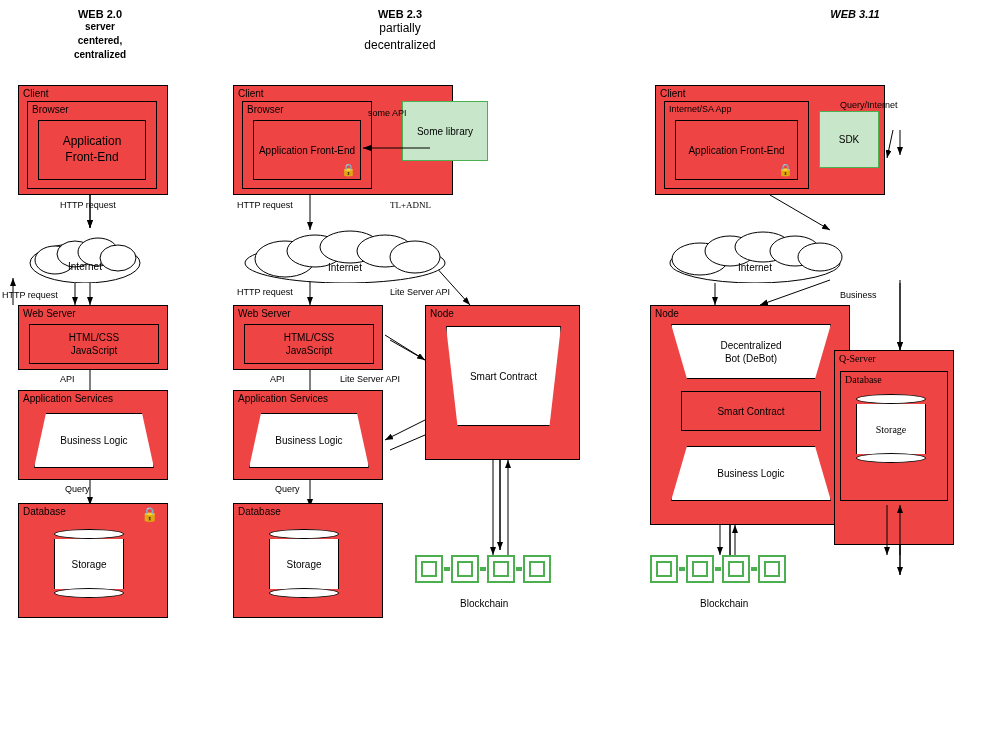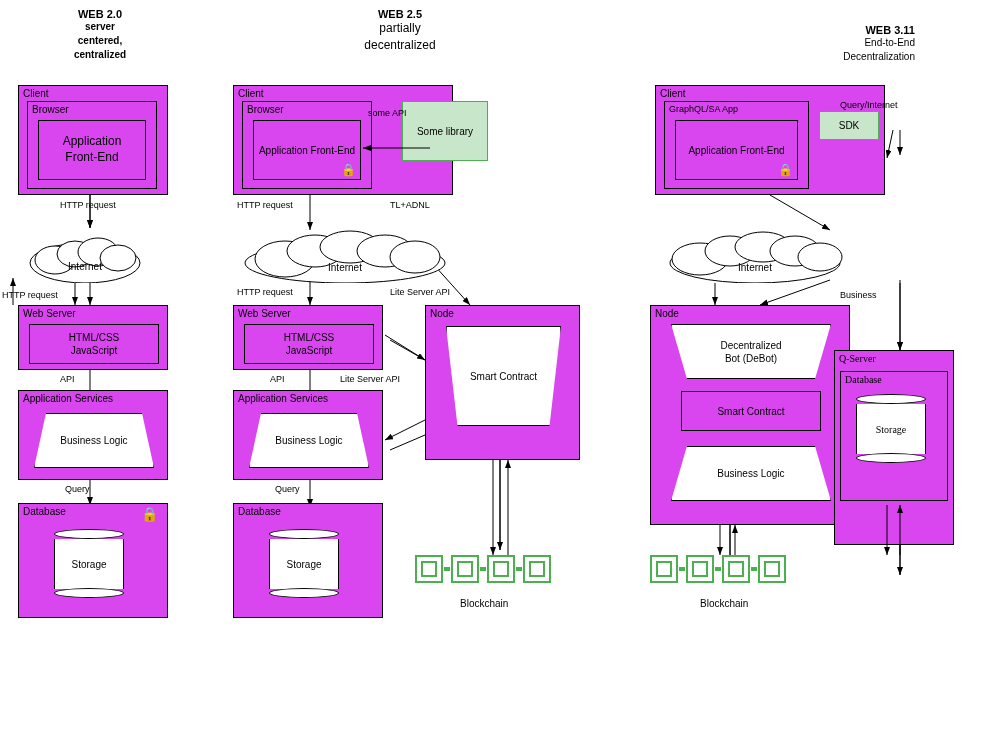--- a/index.html
+++ b/index.html
@@ -14,21 +14,21 @@
     }
     .diagram-container {
       position: relative;
       width: 1001px;
       height: 733px;
     }
     
     .box {
       position: absolute;
       border: 1px solid #000;
-      background: #d946ef;
+      background: #ef4444;
     }
     .box-green {
       background: #c8e6c9;
       border: 1px solid #4caf50;
     }
     
     svg.arrows {
       position: absolute;
       top: 0; left: 0;
       width: 1001px;
@@ -222,21 +222,21 @@
     <span style="position:absolute; top:2px; right:8px; font-size:14px;">🔒</span>
 
     <div style="position:absolute; left:35px; top:25px; width:70px;">
       <div class="cyl-top" style="width:70px;"></div>
       <div class="cyl-body" style="width:70px; height:50px;">Storage</div>
       <div class="cyl-bottom" style="width:70px;"></div>
     </div>
   </div>
 
   <div style="position:absolute; left:340px; top:8px; width:120px; text-align:center;">
-    <div class="bold">WEB 2.5</div>
+    <div class="bold">WEB 2.3</div>
     <div style="font-size:12px; line-height:1.4;">partially<br>decentralized</div>
   </div>
 
   <div class="box" style="left:233px; top:85px; width:220px; height:110px;">
     <span style="position:absolute; top:2px; left:4px; font-size:10px;">Client</span>
 
     <div class="box" style="left:8px; top:15px; width:130px; height:88px;">
       <span style="position:absolute; top:2px; left:4px; font-size:10px;">Browser</span>
 
       <div class="box" style="left:10px; top:18px; width:108px; height:60px; display:flex; align-items:center; justify-content:center; text-align:center;">
@@ -247,21 +247,21 @@
 
     <div class="box-green box" style="left:168px; top:15px; width:86px; height:60px; display:flex; align-items:center; justify-content:center; text-align:center;">
       <span style="font-size:10px; line-height:1.3;">Some library</span>
     </div>
   </div>
 
   <div style="position:absolute; left:368px; top:108px; font-size:9px;">some API</div>
 
   <div style="position:absolute; left:237px; top:200px; font-size:9px;">HTTP request</div>
 
-  <div style="position:absolute; left:390px; top:200px; font-size:9px;">TL+ADNL</div>
+  <div style="position:absolute; left:390px; top:200px; font-size:9px;font-family:Liberation Serif, serif;">TL+ADNL</div>
 
   <div style="position:absolute; left:230px; top:225px; width:230px; height:58px;">
     <svg width="230" height="58" viewBox="0 0 230 58">
       <ellipse cx="115" cy="38" rx="100" ry="20" fill="white" stroke="black" stroke-width="1"></ellipse>
       <ellipse cx="55" cy="34" rx="30" ry="18" fill="white" stroke="black" stroke-width="1"></ellipse>
       <ellipse cx="85" cy="26" rx="28" ry="16" fill="white" stroke="black" stroke-width="1"></ellipse>
       <ellipse cx="120" cy="22" rx="30" ry="16" fill="white" stroke="black" stroke-width="1"></ellipse>
       <ellipse cx="155" cy="26" rx="28" ry="16" fill="white" stroke="black" stroke-width="1"></ellipse>
       <ellipse cx="185" cy="32" rx="25" ry="16" fill="white" stroke="black" stroke-width="1"></ellipse>
       <text x="115" y="46" text-anchor="middle" font-size="10" fill="black">Internet</text>
@@ -321,38 +321,37 @@
     <div class="bc-square">
         <div class="bc-inner"></div>
       </div>
     <div class="bc-link"></div>
     <div class="bc-square">
         <div class="bc-inner"></div>
       </div>
   </div>
   <div style="position:absolute; left:460px; top:598px; font-size:10px; text-align:center;">Blockchain</div>
 
-  <div style="position:absolute; left:795px; top:24px; width:120px; text-align:right;">
+  <div style="position:absolute; left:795px; top:8px; width:120px; text-align:center;font-style:italic;">
     <div class="bold">WEB 3.11</div>
-    <div style="font-size:10px; line-height:1.4;">End-to-End<br>Decentralization</div>
   </div>
 
   <div class="box" style="left:655px; top:85px; width:230px; height:110px;">
     <span style="position:absolute; top:2px; left:4px; font-size:10px;">Client</span>
 
     <div class="box" style="left:8px; top:15px; width:145px; height:88px;">
-      <span style="position:absolute; top:2px; left:4px; font-size:9px;">GraphQL/SA App</span>
+      <span style="position:absolute; top:2px; left:4px; font-size:9px;">Internet/SA App</span>
 
       <div class="box" style="left:10px; top:18px; width:123px; height:60px; display:flex; align-items:center; justify-content:center; text-align:center;">
         <span style="font-size:10px; line-height:1.3;">Application Front-End</span>
         <span style="position:absolute; bottom:2px; right:4px; font-size:12px;">🔒</span>
       </div>
     </div>
 
-    <div class="box-green box" style="left:163px; top:25px; width:60px; height:29px; display:flex; align-items:center; justify-content:center;">
+    <div class="box-green box" style="left:163px; top:25px; width:60px; height:57px; display:flex; align-items:center; justify-content:center;">
       <span style="font-size:10px;">SDK</span>
     </div>
   </div>
 
   <div style="position:absolute; left:840px; top:100px; font-size:9px;">Query/Internet</div>
 
   <div style="position:absolute; left:655px; top:225px; width:200px; height:58px;">
     <svg width="200" height="58" viewBox="0 0 200 58">
       <ellipse cx="100" cy="38" rx="85" ry="20" fill="white" stroke="black" stroke-width="1"></ellipse>
       <ellipse cx="45" cy="34" rx="28" ry="16" fill="white" stroke="black" stroke-width="1"></ellipse>

